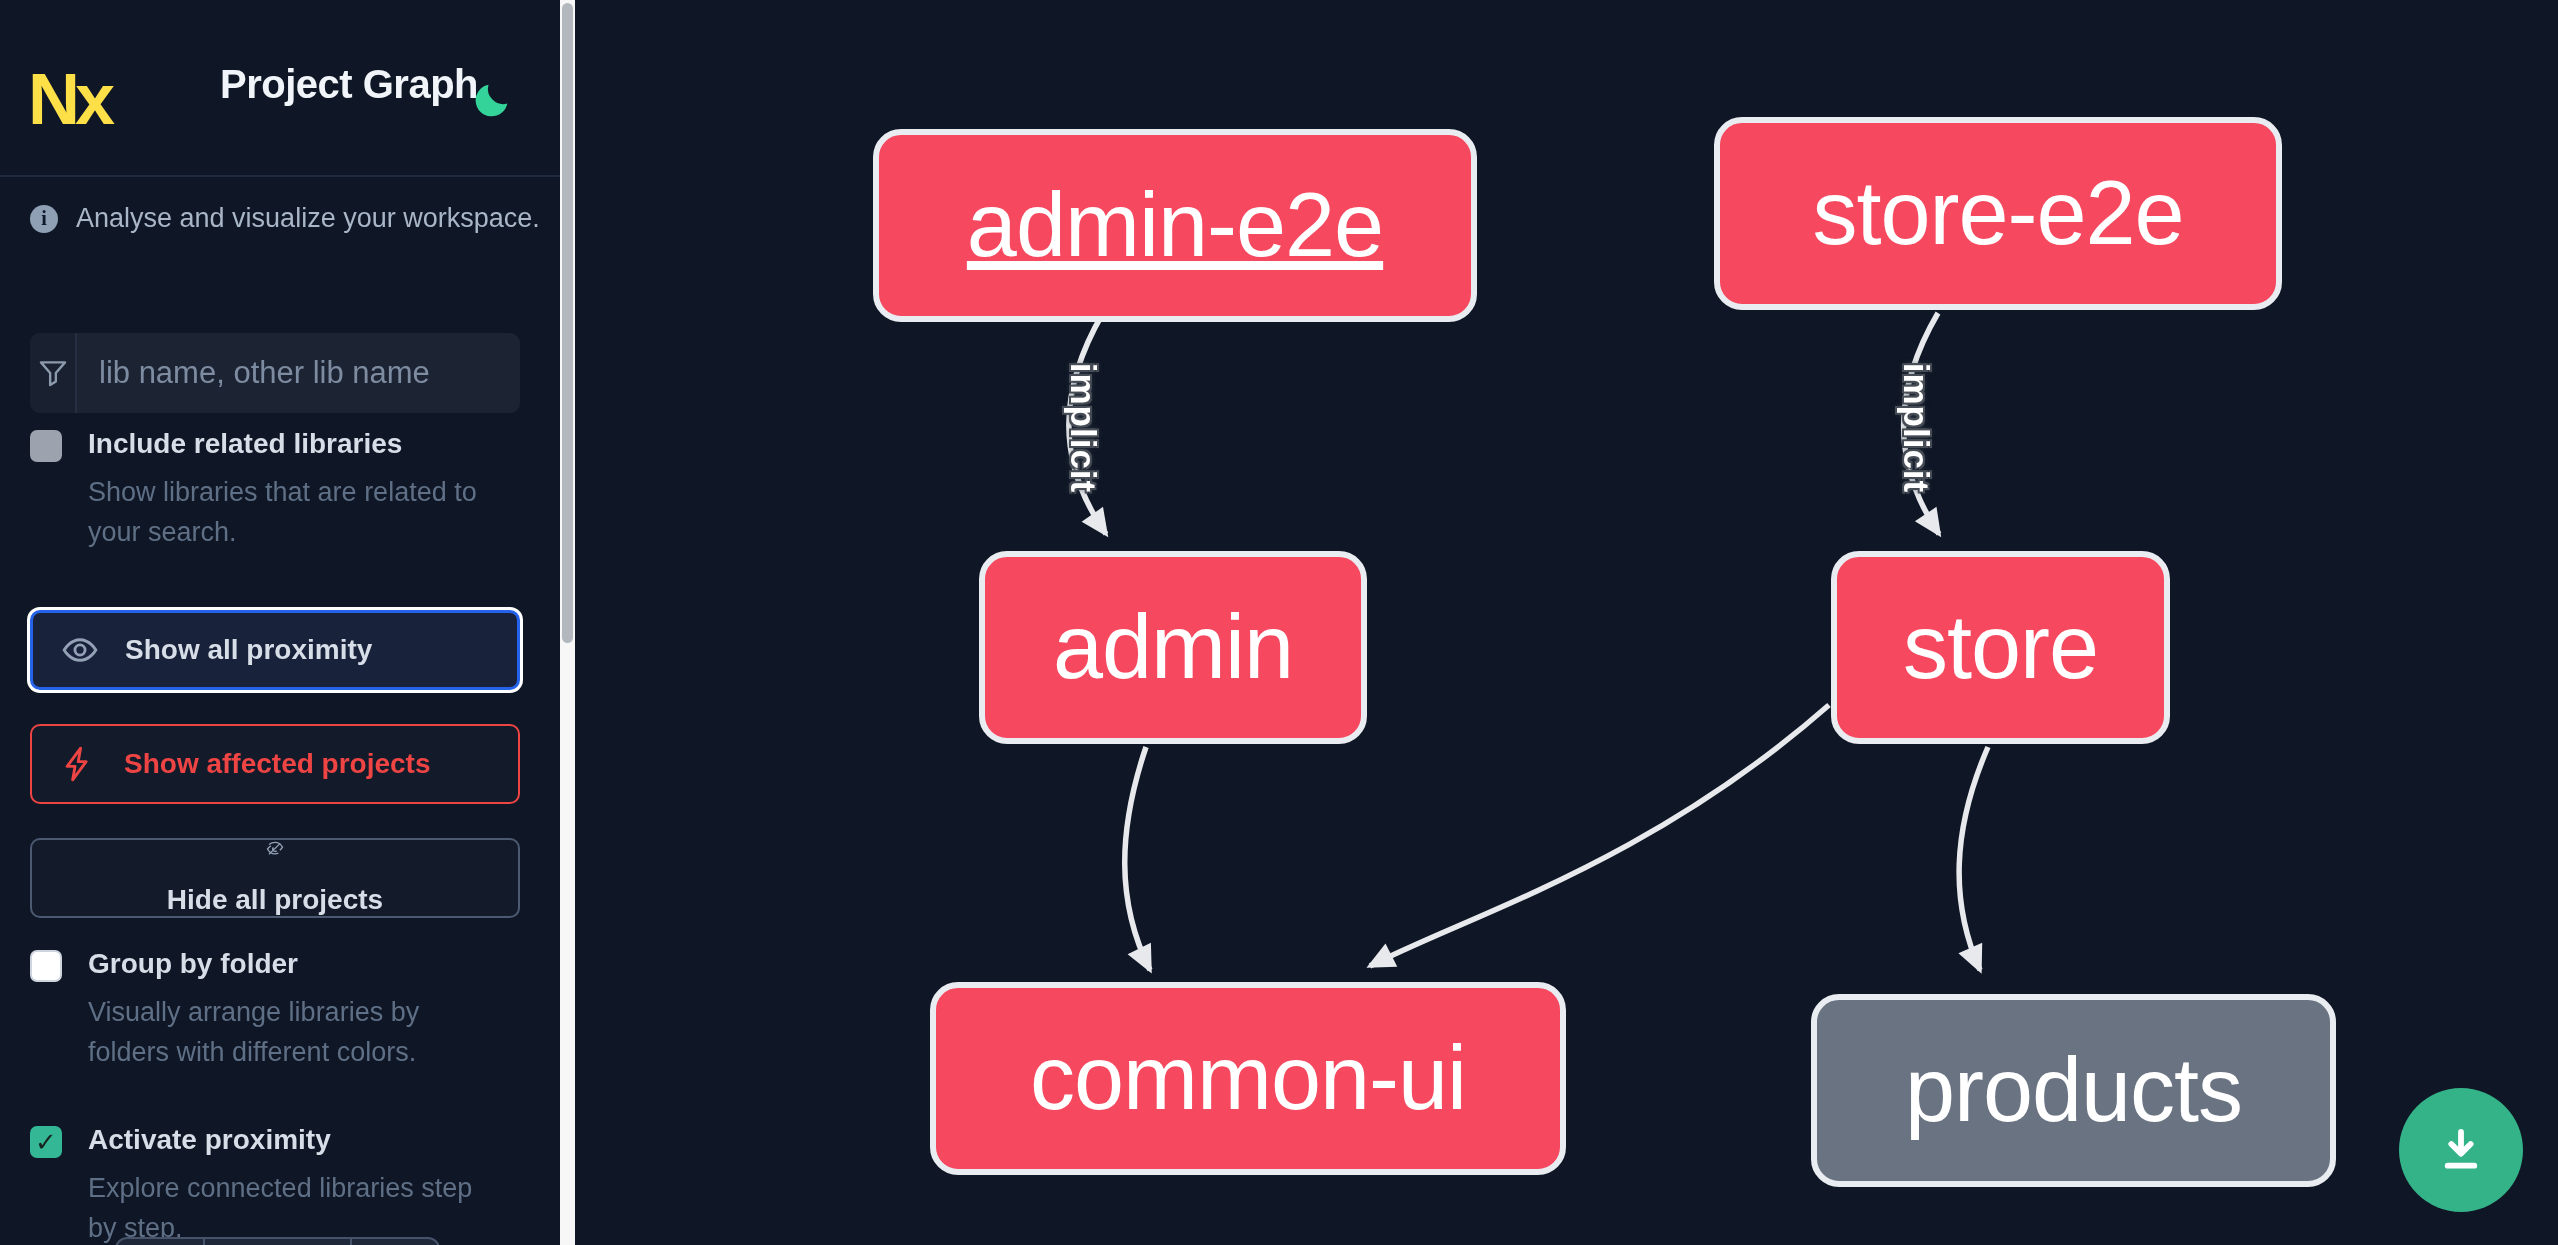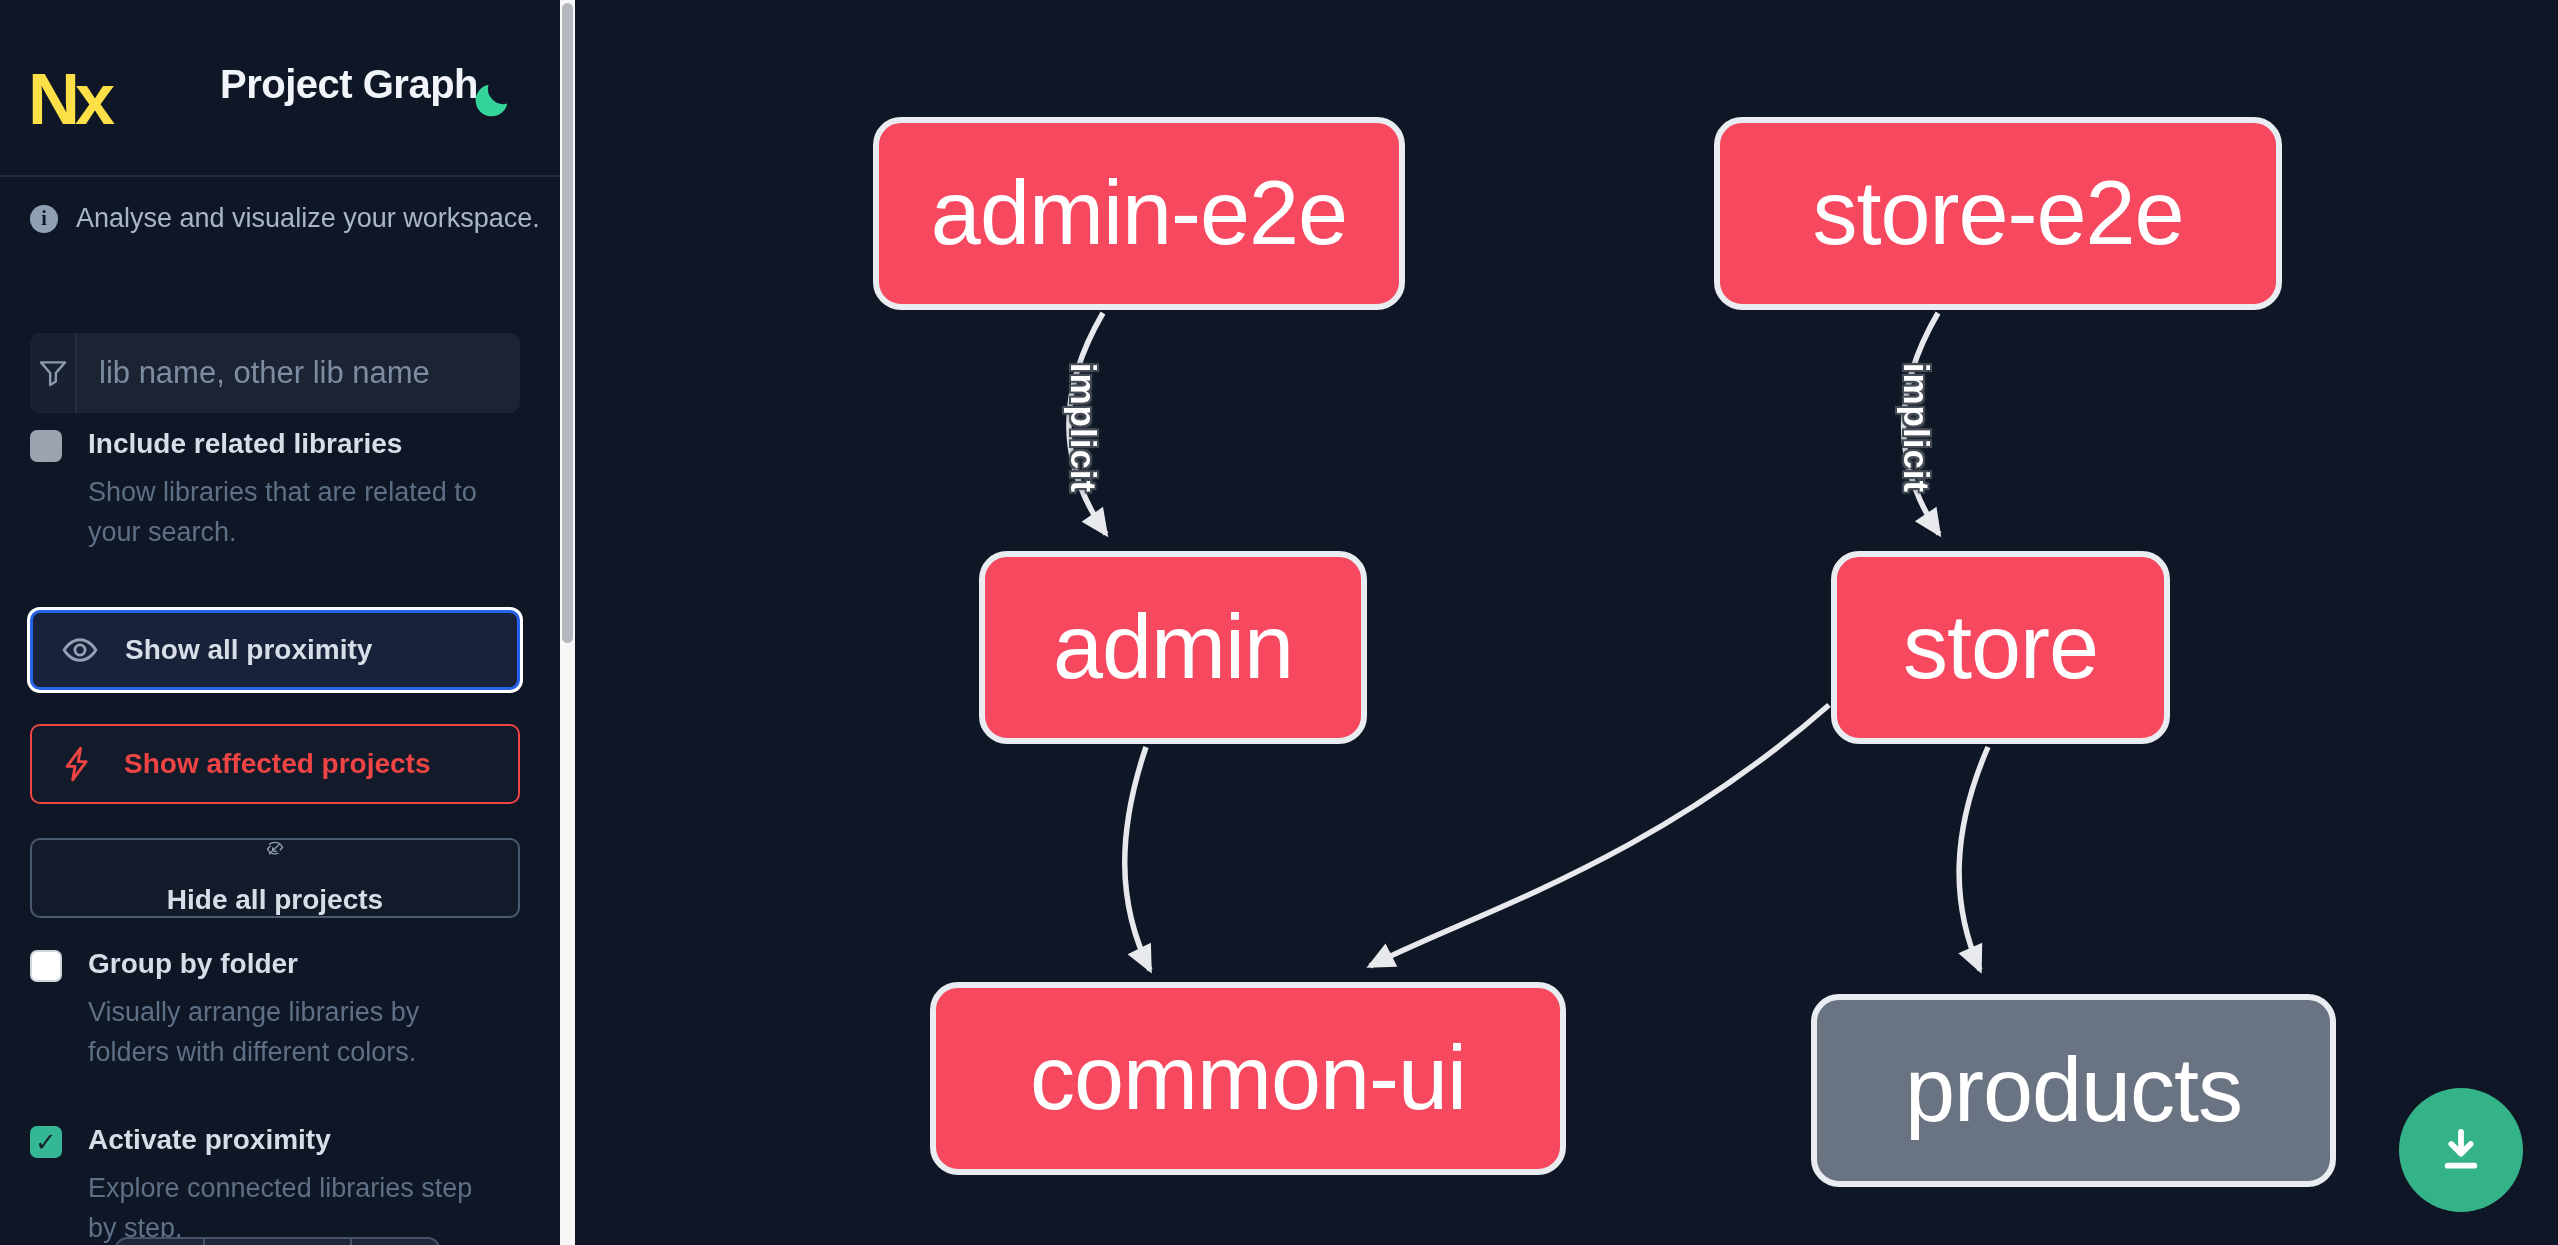--- a/index.html
+++ b/index.html
@@ -163,21 +163,21 @@
     <g id="edge-paths">
         <path d="M 1103 313 C 1058 390, 1056 462, 1106 534" fill="none" stroke="#e7e9ec" stroke-width="5.5" marker-end="url(#arrow)"></path>
         <path d="M 1938 313 C 1893 390, 1891 462, 1939 534" fill="none" stroke="#e7e9ec" stroke-width="5.5" marker-end="url(#arrow)"></path>
         <path d="M 1146 747 C 1118 830, 1116 902, 1150 970" fill="none" stroke="#e7e9ec" stroke-width="5.5" marker-end="url(#arrow)"></path>
         <path d="M 1829 705 C 1650 862, 1472 914, 1370 966" fill="none" stroke="#e7e9ec" stroke-width="5.5" marker-end="url(#arrow)"></path>
         <path d="M 1988 747 C 1952 830, 1950 902, 1980 970" fill="none" stroke="#e7e9ec" stroke-width="5.5" marker-end="url(#arrow)"></path>
       </g>
   </svg>
 
   <div id="node-layer">
-      <div class="gnode focused" style="left: 873px; top: 117px; width: 532px; height: 193px;">admin-e2e</div>
+      <div class="gnode focused" style="left: 873px; top: 129px; width: 604px; height: 193px; text-decoration: underline;">admin-e2e</div>
       <div class="gnode focused" style="left: 1714px; top: 117px; width: 568px; height: 193px;">store-e2e</div>
       <div class="gnode focused" style="left: 979px; top: 551px; width: 388px; height: 193px;">admin</div>
       <div class="gnode focused" style="left: 1831px; top: 551px; width: 339px; height: 193px;">store</div>
       <div class="gnode focused" style="left: 930px; top: 982px; width: 636px; height: 193px;">common-ui</div>
       <div class="gnode unfocused" style="left: 1811px; top: 982px; width: 525px; height: 193px;">products</div>
     </div>
 
   <button class="fab">
     <svg width="58" height="58" viewBox="0 0 24 24" fill="none" stroke="#ffffff" stroke-width="2.4" stroke-linecap="round" stroke-linejoin="round">
       <path d="M12 4.5v8.5"></path>

